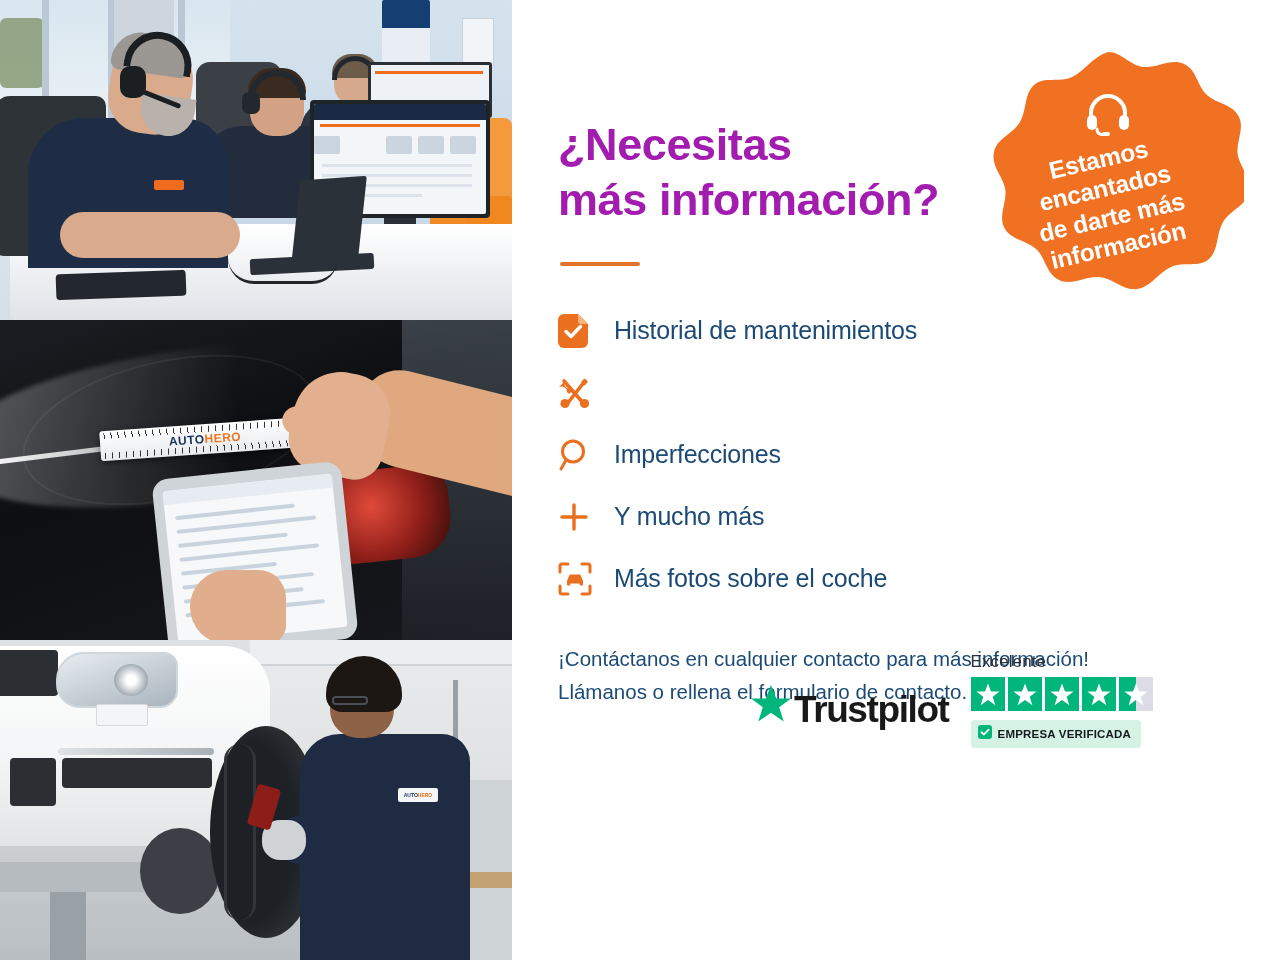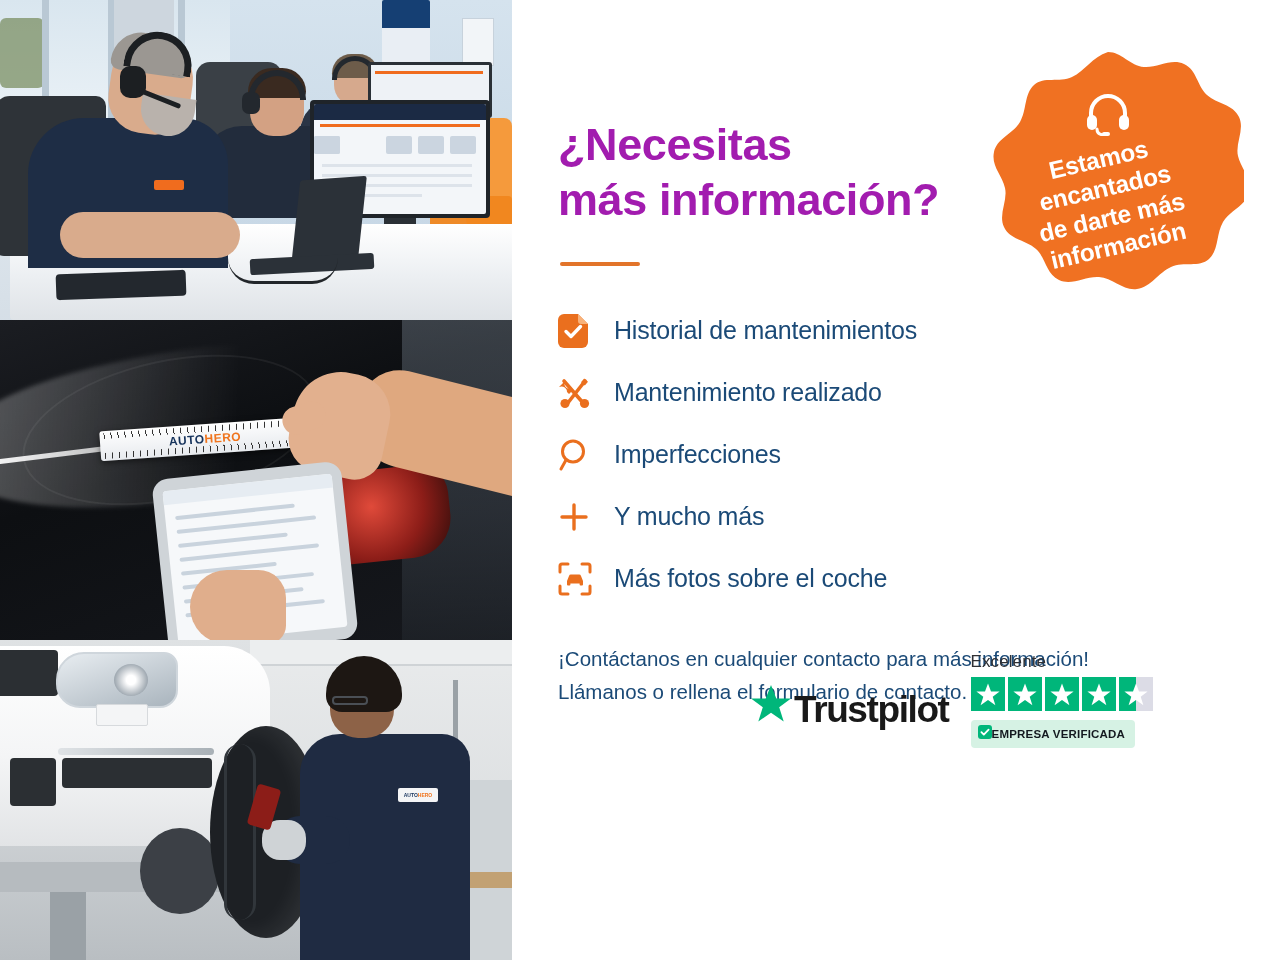--- a/index.html
+++ b/index.html
@@ -495,21 +495,21 @@
     position: relative; overflow: hidden;
   }
   .star-cell.half { background: #dcdce6; }
   .star-cell.half::before {
     content: ""; position: absolute; left: 0; top: 0; width: 50%; height: 100%;
     background: #00b67a;
   }
   .star-cell svg { position: relative; z-index: 2; }
   .verified {
     margin-top: 9px;
-    display: inline-flex; align-items: center; 
+    display: inline-flex; align-items: center; gap: 6px;
     background: #d6f2e4; border-radius: 4px;
     padding: 5px 10px 5px 7px;
     align-self: flex-start;
   }
   .verified .vlabel {
     font-size: 11.5px; font-weight: bold; color: #13191f; letter-spacing: .2px;
   }
 
   
   .badge-wrap {
@@ -721,21 +721,20 @@
             <g stroke="#ea6f1e" stroke-width="3.6" fill="none" stroke-linecap="round">
               <path d="M6 5 L26 28"></path>
               <path d="M27 5 L9 28"></path>
             </g>
             <path d="M4 3 a5.5 5.5 0 0 0 5 8 l2 2 -3 3 -2 -2 a5.5 5.5 0 0 0 -8 -5 Z" fill="#ea6f1e" transform="translate(3,2)"></path>
             <circle cx="26.5" cy="27.5" r="4.6" fill="#ea6f1e"></circle>
             <path d="M24 3.5 l5 0 0 5 -5 0 Z" fill="#ea6f1e" transform="rotate(40 26.5 6)"></path>
             <circle cx="7" cy="27.5" r="4.6" fill="#ea6f1e"></circle>
           </svg>
         </span>
-        <span class="label">Mantenimiento realizado</span>
       </div>
 
       <div class="feature">
         <span class="icon-box">
           <svg width="32" height="34" viewBox="0 0 32 34">
             <circle cx="15" cy="13.5" r="10.5" stroke="#ea6f1e" stroke-width="3" fill="none"></circle>
             <path d="M8 22 L3 31" stroke="#ea6f1e" stroke-width="3" stroke-linecap="round"></path>
           </svg>
         </span>
         <span class="label">Imperfecciones</span>

